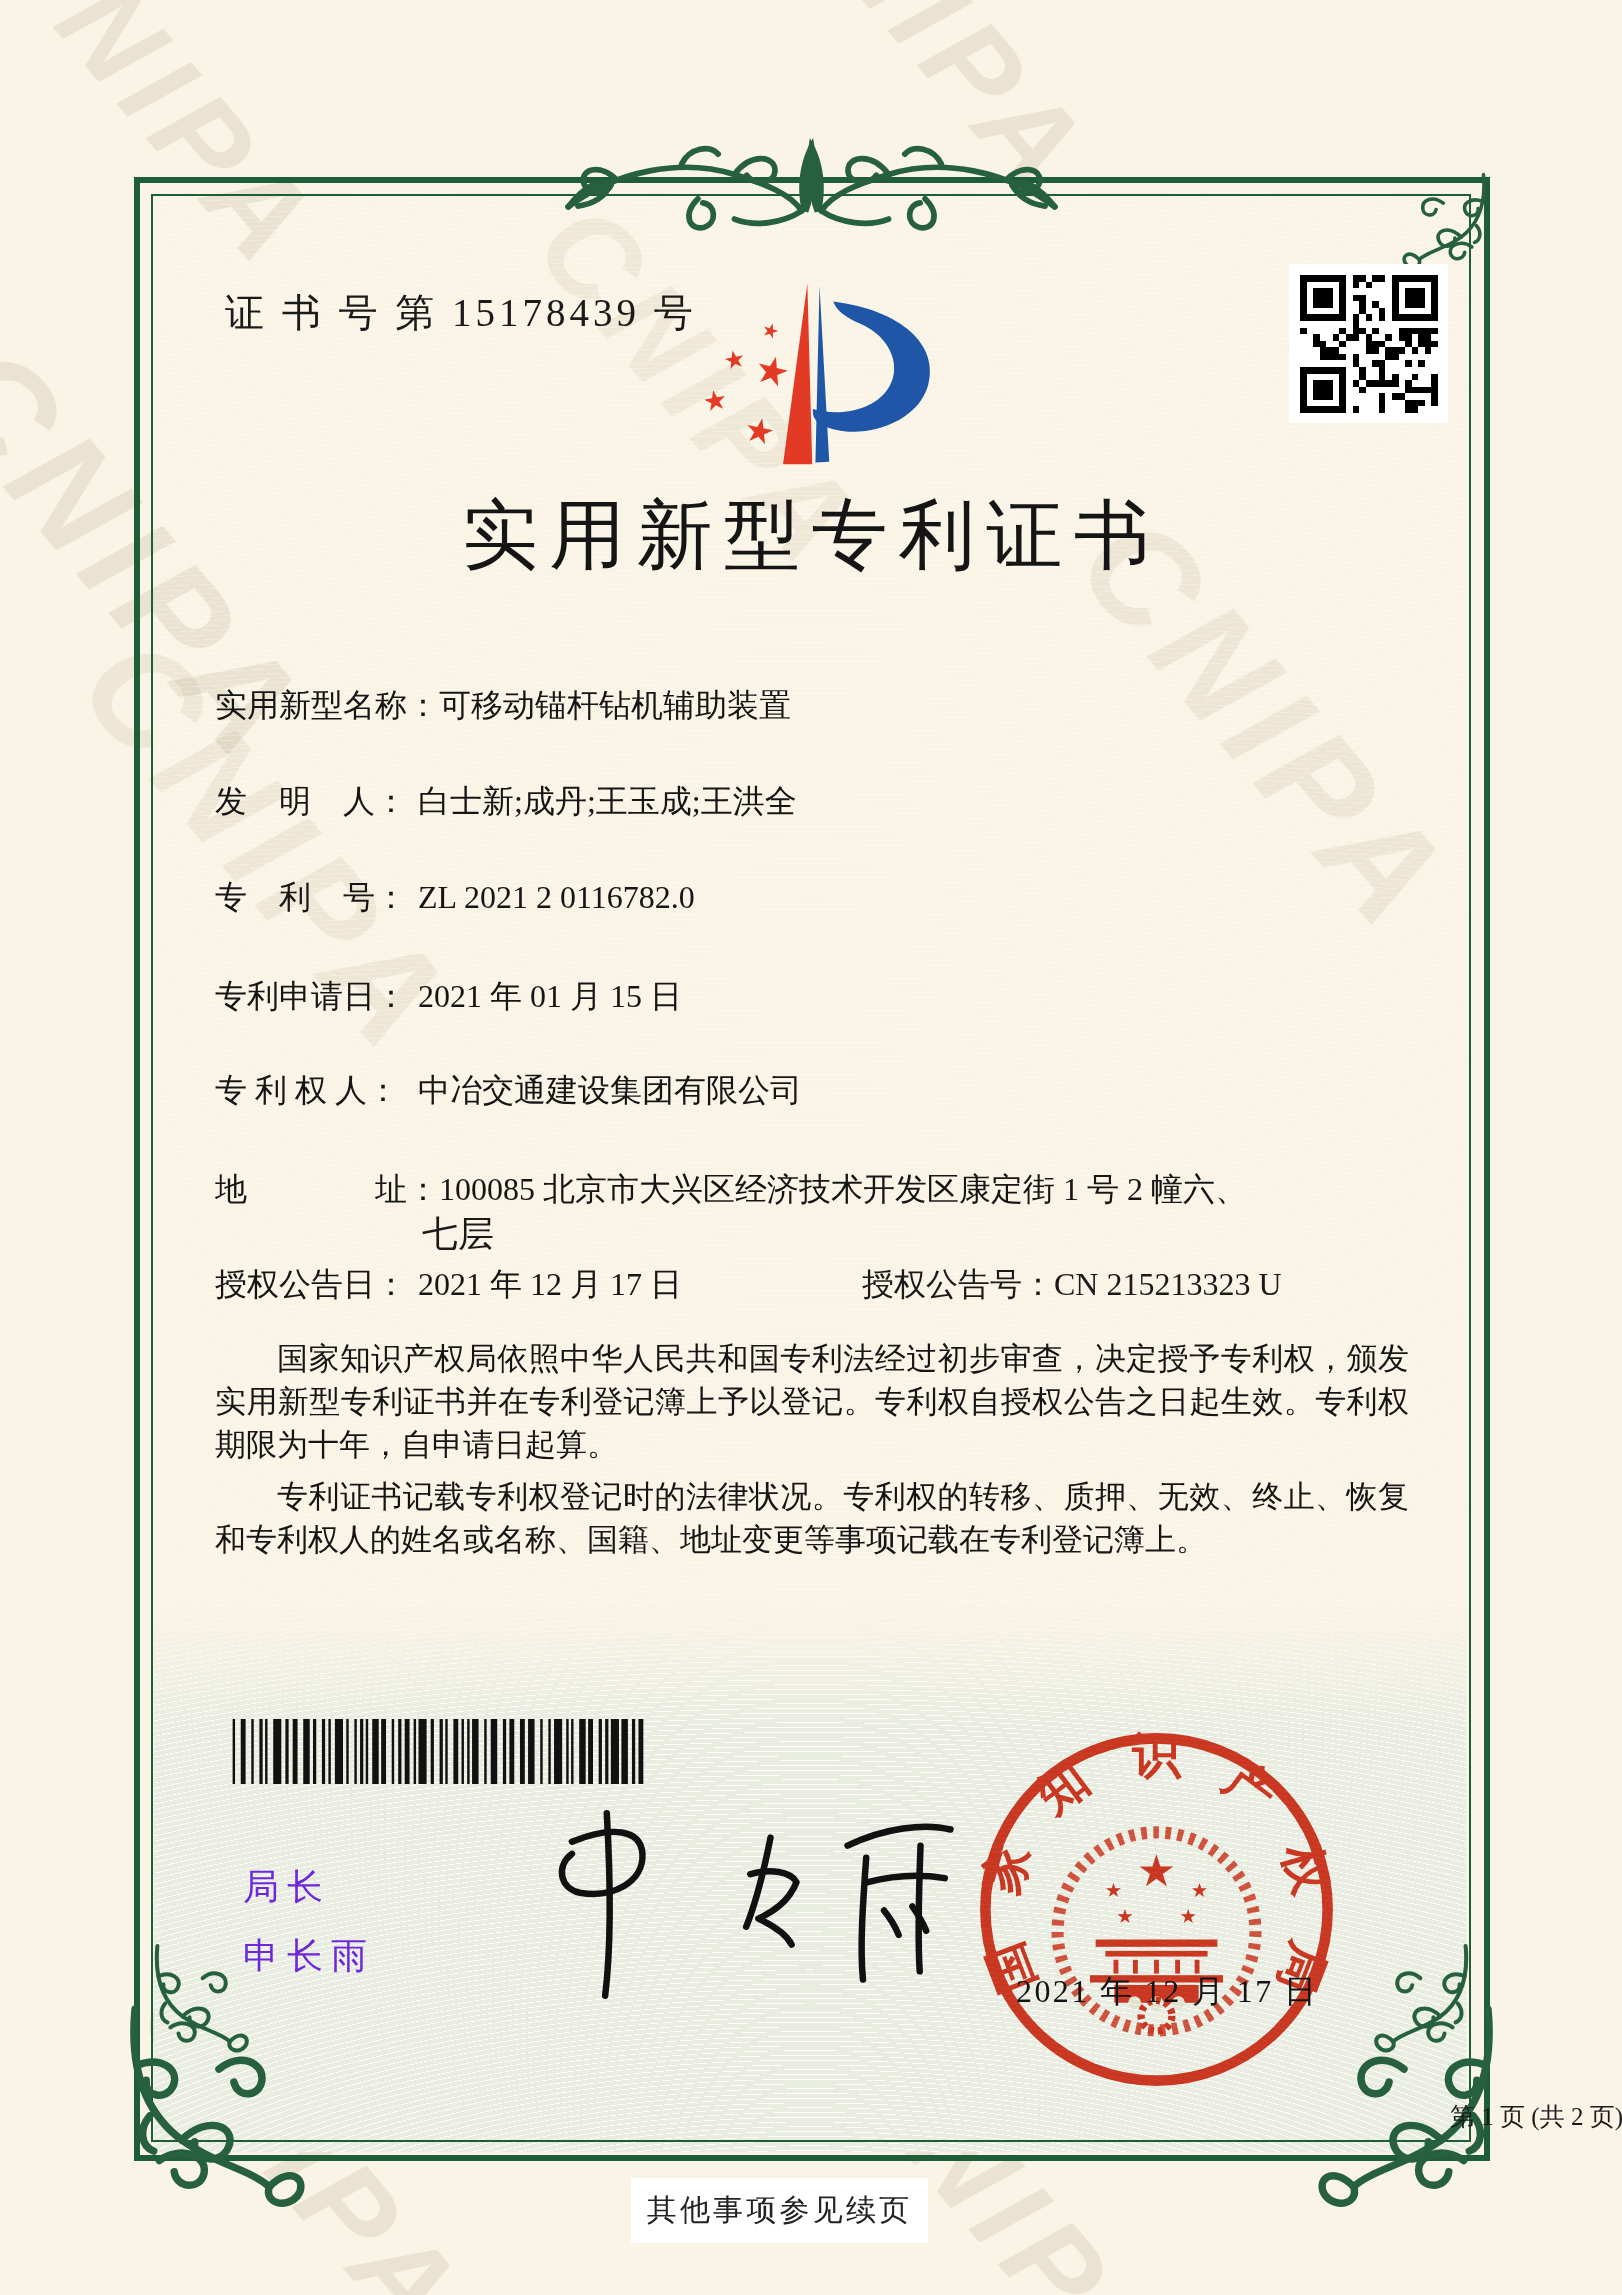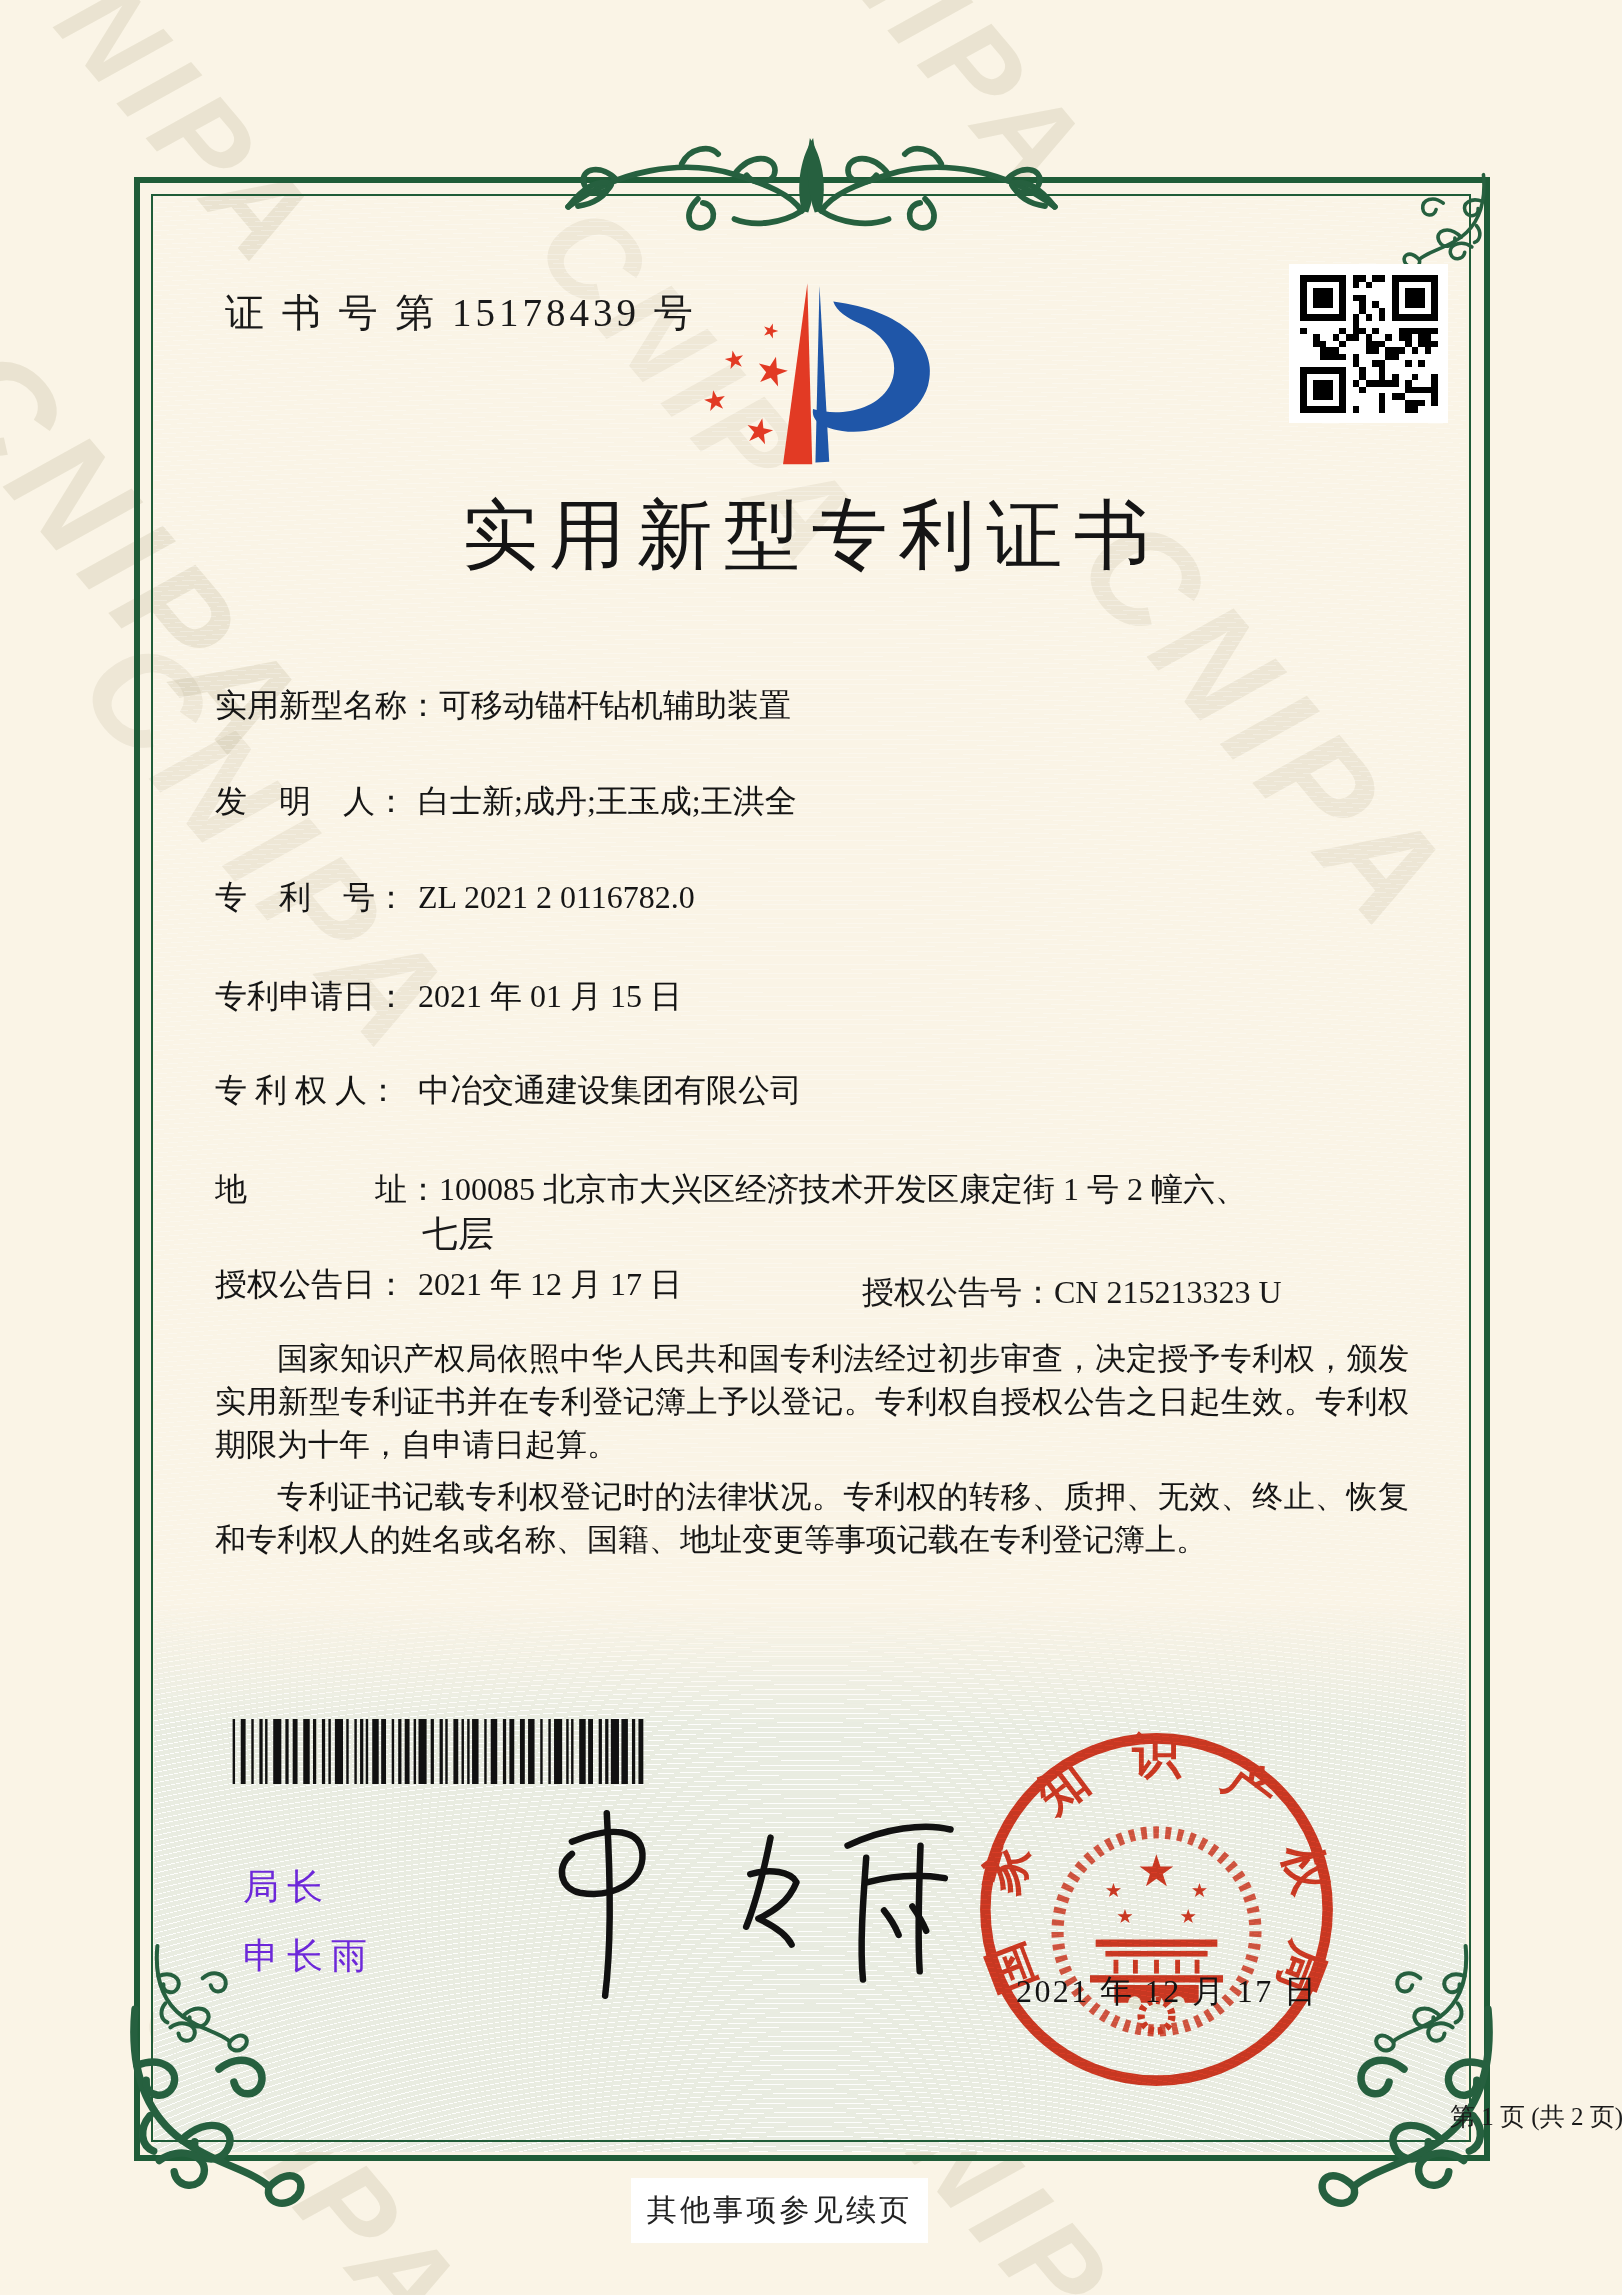--- a/index.html
+++ b/index.html
@@ -38,21 +38,21 @@
       display:flex;align-items:center;justify-content:center;}
   .qr svg{width:138px;height:138px;shape-rendering:crispEdges;fill:#000;}
   .logo{position:absolute;left:698px;top:217px;width:243px;height:253px;}
   .doc-title{position:absolute;left:0;right:0;top:485px;text-align:center;
       font-size:76px;font-weight:normal;letter-spacing:11.4px;color:#151515;}
 
   
   .row{position:absolute;left:215px;font-size:32px;white-space:nowrap;color:#151515;}
   .row .lbl{display:inline-block;min-width:203px;}
   .addr2{position:absolute;left:422px;font-size:36px;}
-  .grant2{position:absolute;left:862px;font-size:32px;white-space:nowrap;margin-top:8px;}
+  .grant2{position:absolute;left:862px;font-size:32px;white-space:nowrap;}
 
   
   .para{position:absolute;left:215px;width:1194px;font-size:31px;line-height:43px;
         text-align:justify;text-indent:2em;color:#151515;margin:0;}
 
   
   .barcode{position:absolute;left:231px;top:1719px;width:418px;height:65px;}
   .barcode svg{width:100%;height:100%;fill:#111;}
   .signer{position:absolute;left:243px;top:1863px;
           font-family:"Liberation Sans","DejaVu Sans",sans-serif;

